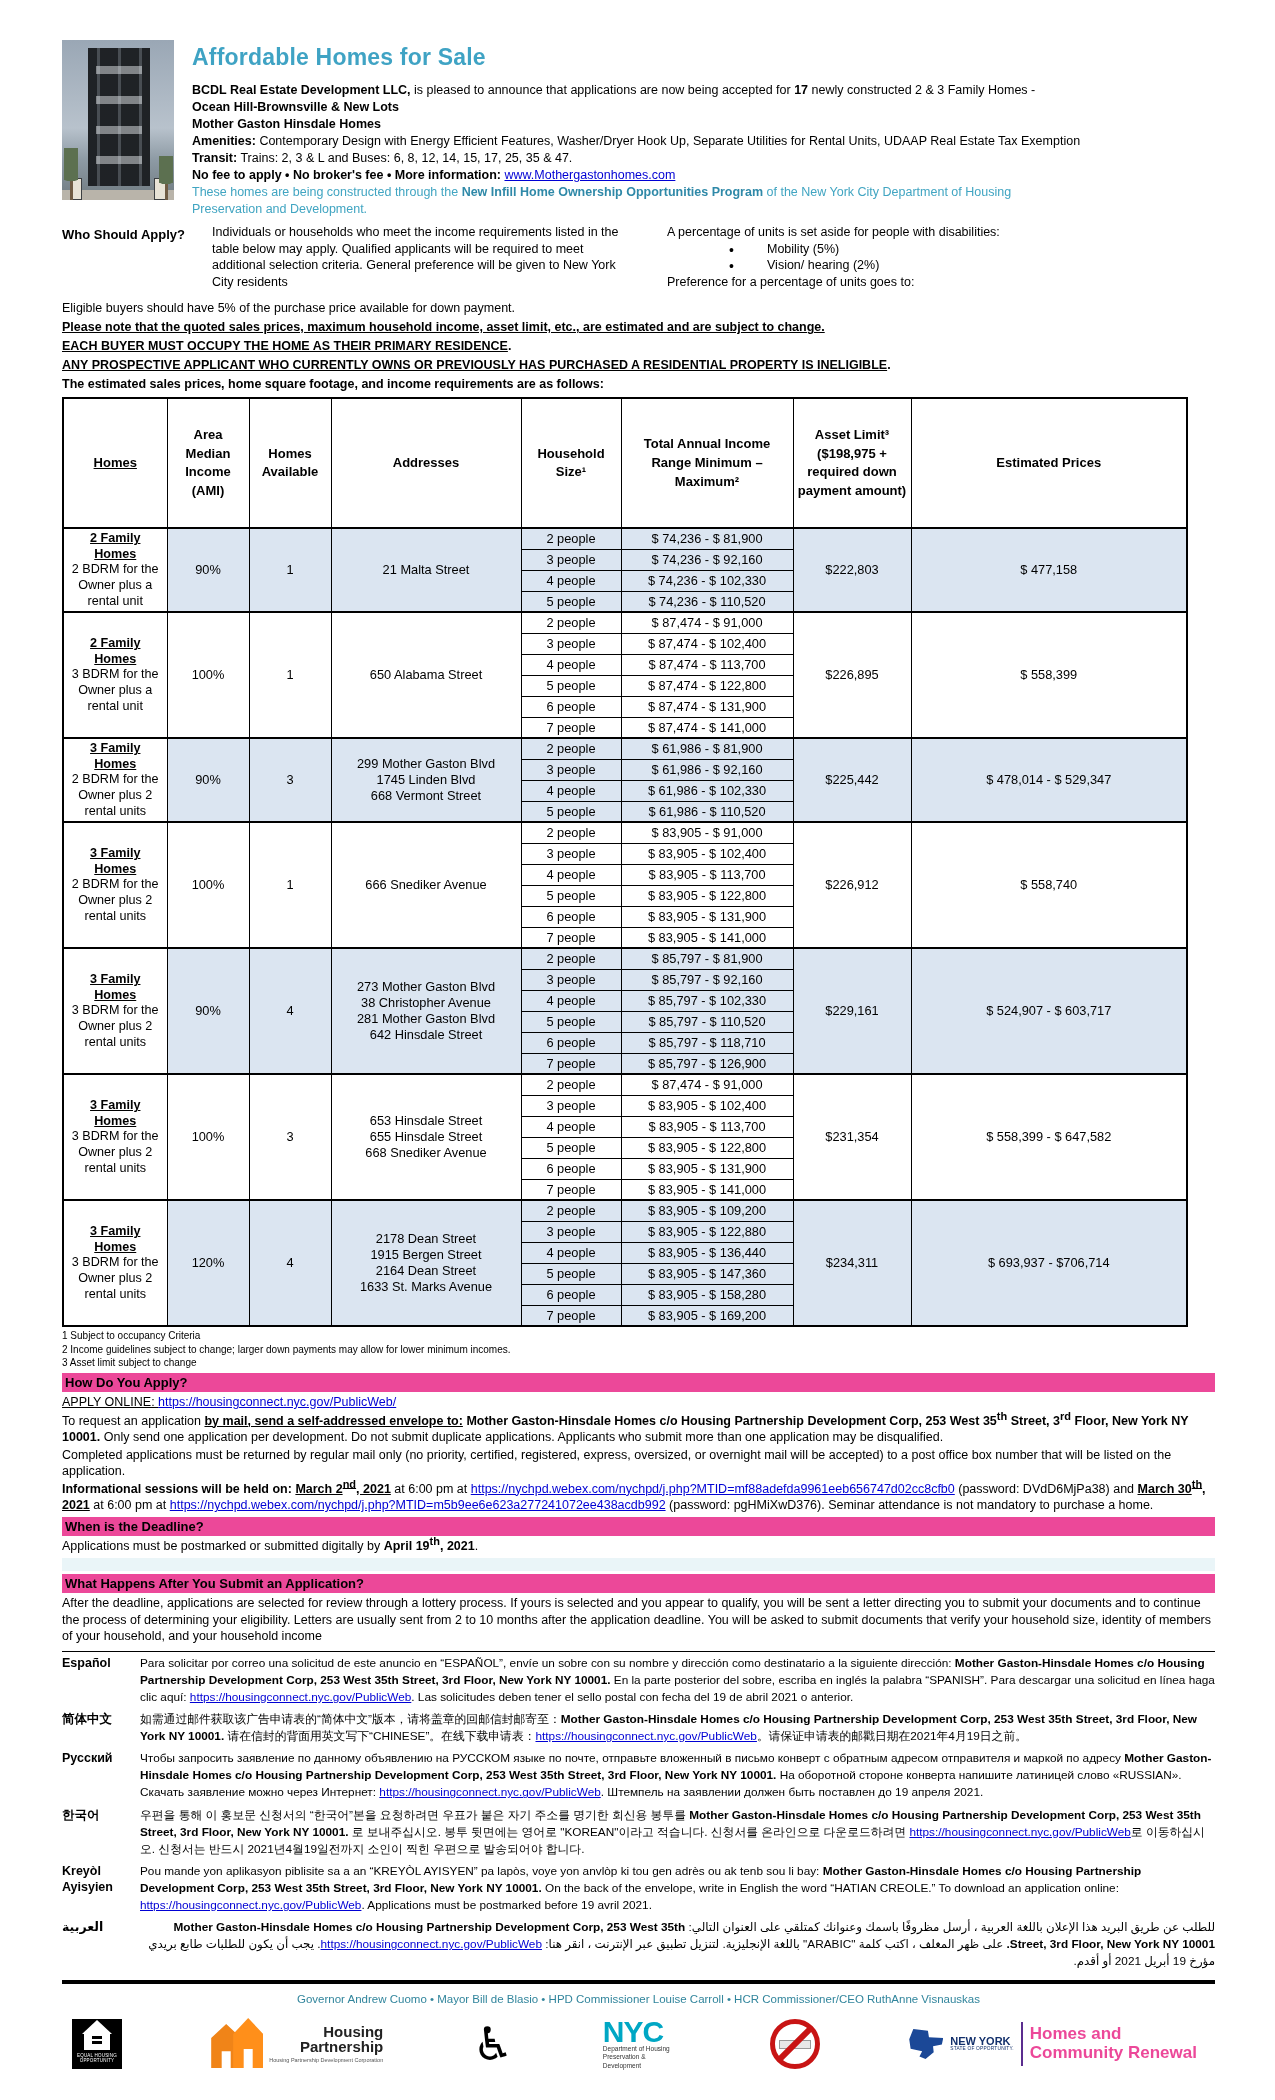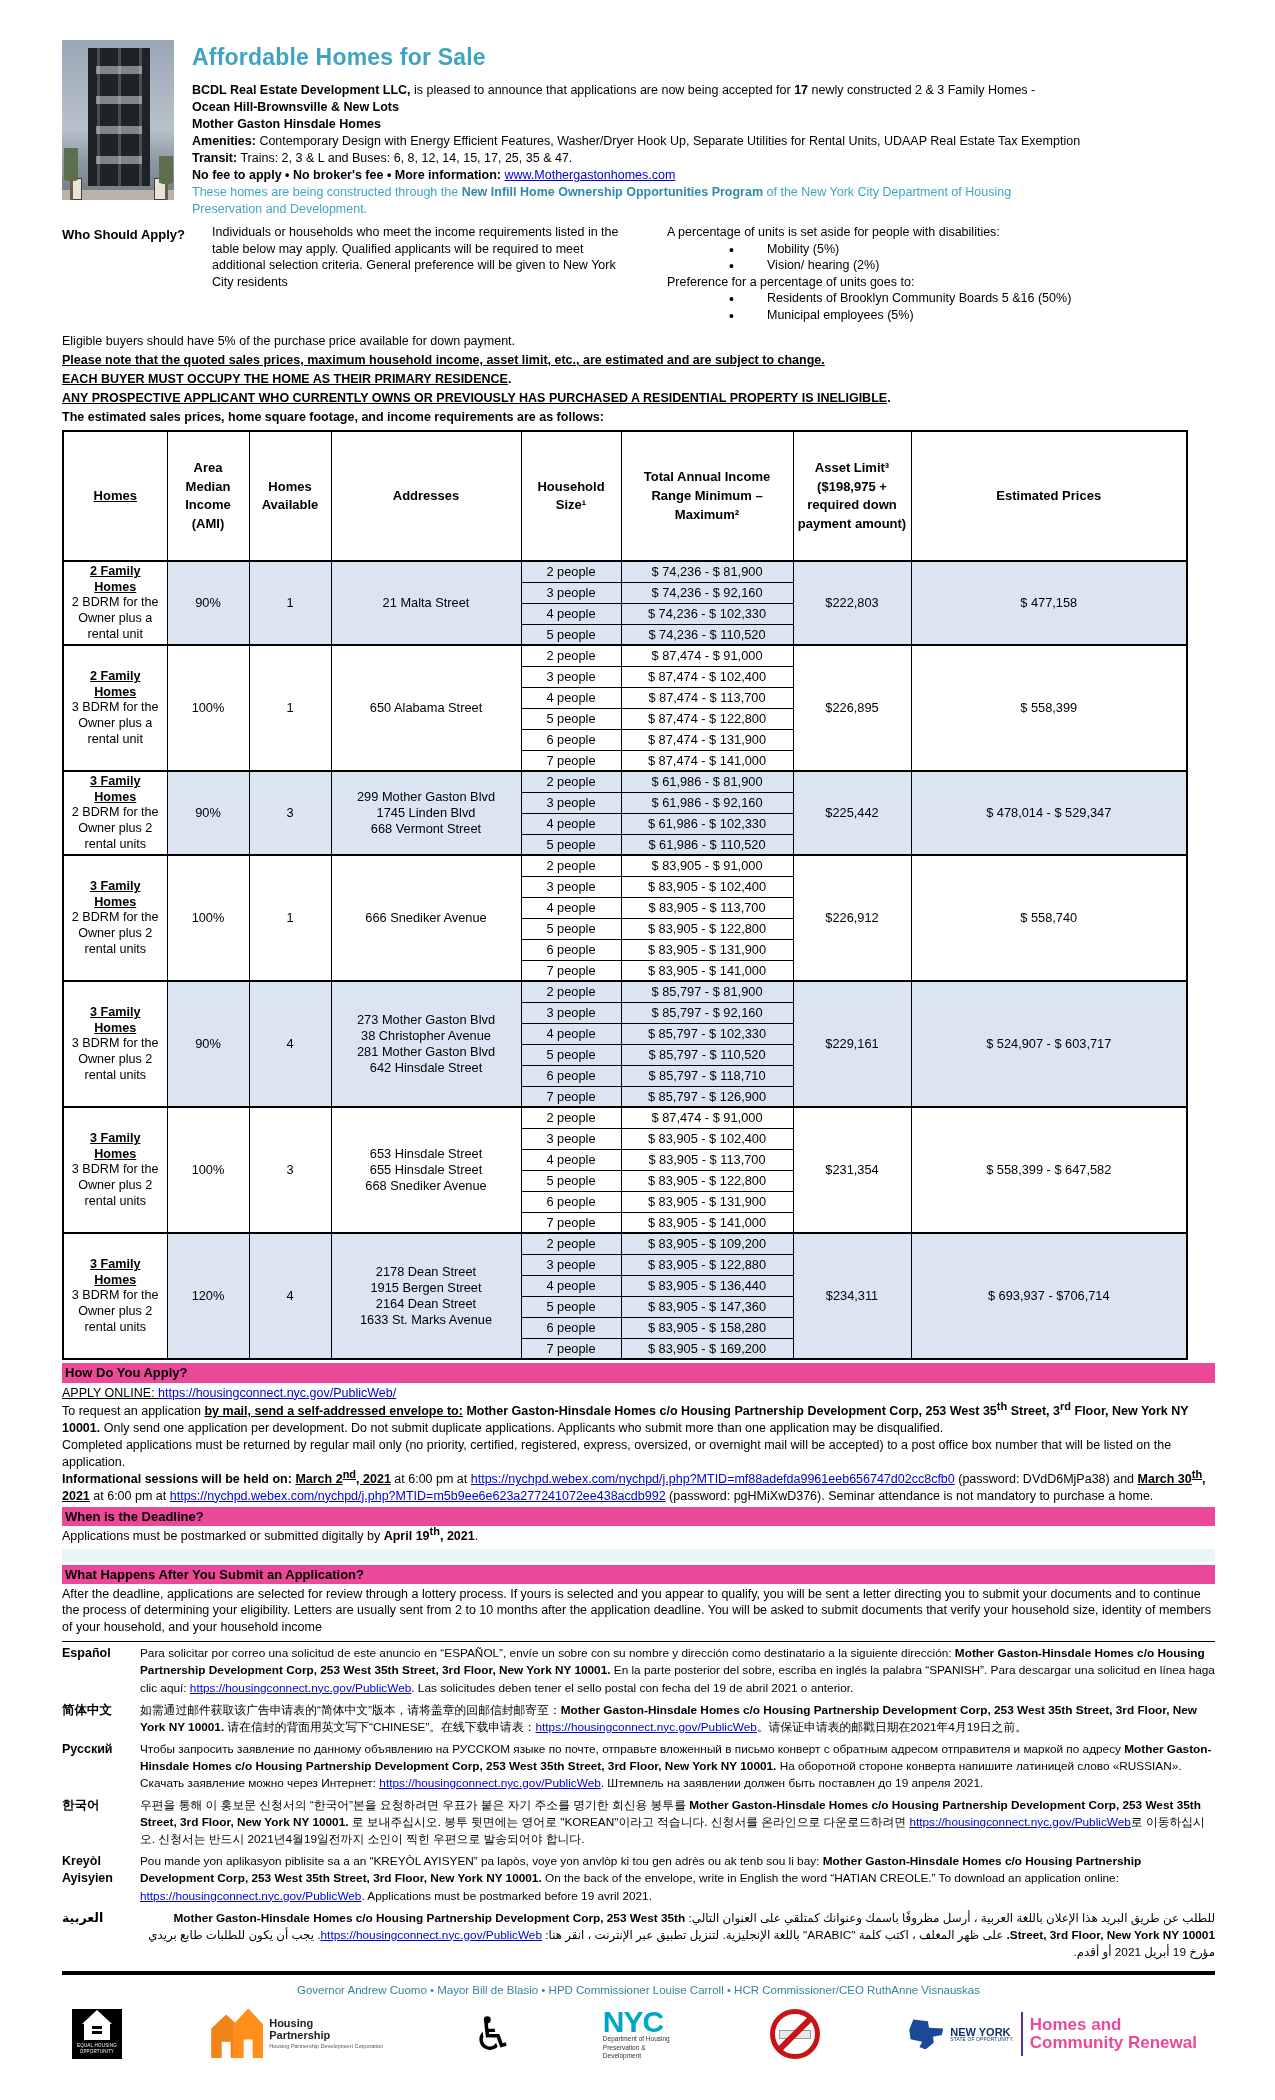--- a/index.html
+++ b/index.html
@@ -92,21 +92,21 @@
   .logo { display:flex; align-items:center; gap:6px; }
   .eh-box { width:50px; height:50px; background:#000; color:#fff; display:flex; flex-direction:column; align-items:center; justify-content:center; }
   .eh-house { width:26px; height:16px; background:#fff; position:relative; margin-top:10px; }
   .eh-house:before { content:""; position:absolute; left:-2px; top:-14px; border:15px solid transparent; border-bottom:14px solid #fff; border-top:none; }
   .eh-house:after { content:""; position:absolute; left:8px; top:2px; width:10px; height:3px; background:#000; box-shadow:0 5px 0 #000; }
   .eh-cap { font-size:4.5px; text-align:center; margin-top:3px; letter-spacing:.2px; }
   .hp-houses { position:relative; width:52px; height:52px; }
   .hp-h { position:absolute; background:#f08418; clip-path:polygon(50% 0,100% 32%,100% 100%,65% 100%,65% 62%,35% 62%,35% 100%,0 100%,0 32%); }
   .hp-h.h1 { left:0; top:6px; width:30px; height:44px; }
   .hp-h.h2 { left:22px; top:0; width:30px; height:50px; filter:brightness(1.08); }
-  .hp-name { font-size:11px; font-weight:bold; line-height:1.05; color:#222; }
+  .hp-name { font-size:15px; font-weight:bold; line-height:1.05; color:#222;text-align:right; }
   .hp-cap { font-size:5.5px; color:#555; margin-top:2px; }
   .wheel { font-size:46px; line-height:1; color:#000; font-family:"DejaVu Sans",sans-serif; }
   .nyc-word { font-size:30px; font-weight:bold; color:#00a7c4; letter-spacing:-1px; line-height:.9; }
   .nyc-cap { font-size:6.5px; color:#333; width:78px; }
   .nosmoke { width:50px; height:50px; border:5px solid #c81414; border-radius:50%; position:relative; background:#fff; }
   .nosmoke:before { content:""; position:absolute; left:4px; top:11px; width:30px; height:7px; background:#e8e8e8; border:1px solid #999; transform:rotate(0deg); top:16px;}
   .nosmoke:after { content:""; position:absolute; left:17px; top:-4px; width:6px; height:48px; background:#c81414; transform:rotate(45deg); }
   .nys { display:flex; gap:7px; }
   .nys-state { width:34px; height:30px; background:#1b4897; clip-path:polygon(12% 0,55% 6%,58% 28%,100% 30%,96% 52%,70% 58%,72% 78%,48% 100%,30% 92%,38% 74%,4% 66%,0 34%); }
   .nys-words { line-height:1; }
@@ -147,24 +147,20 @@
   <div class="who">
     <div class="who-label">Who Should Apply?</div>
     <div class="who-left">Individuals or households who meet the income requirements listed in the table below may apply. Qualified applicants will be required to meet additional selection criteria. General preference will be given to New York City residents</div>
     <div class="who-right">
       <div>A percentage of units is set aside for people with disabilities:</div>
       <ul>
           <li>Mobility (5%)</li>
           <li>Vision/ hearing (2%)</li>
         </ul>
       <div>Preference for a percentage of units goes to:</div>
-      <ul>
-          <li>Residents of Brooklyn Community Boards 5 &amp;16 (50%)</li>
-          <li>Municipal employees (5%)</li>
-        </ul>
     </div>
   </div>
 
   <div class="notes">
       <div class="rline "><span>Eligible buyers should have 5% of the purchase price available for down payment.</span></div>
       <div class="rline "><span class="bu">Please note that the quoted sales prices, maximum household income, asset limit, etc., are estimated and are subject to change.</span></div>
       <div class="rline "><span class="bu">EACH BUYER MUST OCCUPY THE HOME AS THEIR PRIMARY RESIDENCE</span><span class="b">.</span></div>
       <div class="rline "><span class="bu">ANY PROSPECTIVE APPLICANT WHO CURRENTLY OWNS OR PREVIOUSLY HAS PURCHASED A RESIDENTIAL PROPERTY IS INELIGIBLE</span><span class="b">.</span></div>
       <div class="rline "><span class="b">The estimated sales prices, home square footage, and income requirements are as follows:</span></div>
     </div>
@@ -428,20 +424,25 @@
           <td class="c sh">6 people</td>
           <td class="c sh">$ 83,905 - $ 158,280</td>
         </tr>
         <tr>
           <td class="c sh">7 people</td>
           <td class="c sh">$ 83,905 - $ 169,200</td>
         </tr>
       </tbody>
   </table>
 
+  <div class="footnotes">
+    <div>1 Subject to occupancy Criteria</div>
+    <div>2 Income guidelines subject to change; larger down payments may allow for lower minimum incomes.</div>
+    <div>3 Asset limit subject to change</div>
+  </div>
 
   <div class="secbar">How Do You Apply?</div>
   <div class="secbody"><span class="u">APPLY ONLINE: </span><span class="link">https://housingconnect.nyc.gov/PublicWeb/</span></div>
   <div class="secbody">
       <div class="rline "><span>To request an application </span><span class="bu">by mail, send a self-addressed envelope to:</span><span class="b"> </span><span class="b">Mother Gaston-Hinsdale Homes c/o Housing Partnership Development Corp, 253 West 35</span><span class="b sup">th</span><span class="b"> Street, 3</span><span class="b sup">rd</span><span class="b"> Floor,</span><span class="b"> </span><span class="b">New York NY 10001.</span><span> Only send one application per development. Do not submit duplicate applications. Applicants who submit more than one application may be disqualified.</span></div>
       <div class="rline "><span>Completed applications must be returned by regular mail only (no priority, certified, registered, express, oversized, or overnight mail will be accepted) to a post office box number that will be listed on the application.</span></div>
       <div class="rline "><span class="b">Informational sessions will be held on:  </span><span class="bu">March 2</span><span class="bu sup">nd</span><span class="bu">, 2021</span><span> at 6:00 pm at </span><span class="link">https://nychpd.webex.com/nychpd/j.php?MTID=mf88adefda9961eeb656747d02cc8cfb0</span><span> (password: DVdD6MjPa38) and </span><span class="bu">March 30</span><span class="bu sup">th</span><span class="bu">, 2021</span><span> at 6:00 pm at </span><span class="link">https://nychpd.webex.com/nychpd/j.php?MTID=m5b9ee6e623a277241072ee438acdb992</span><span> (password: pgHMiXwD376). Seminar attendance is not mandatory to purchase a home.</span></div>
     </div>
 
   <div class="secbar">When is the Deadline?</div>

